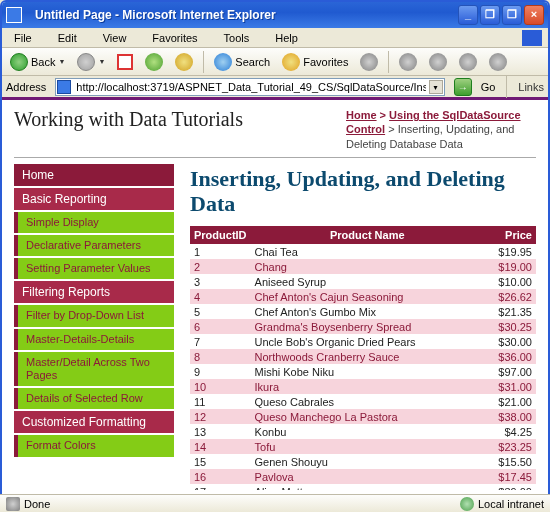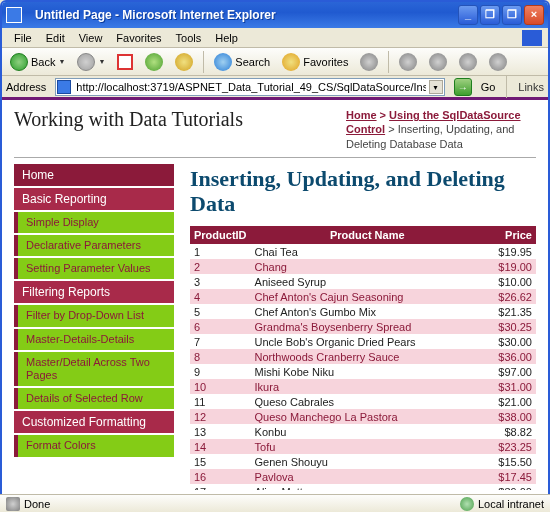--- a/index.html
+++ b/index.html
@@ -4,21 +4,21 @@
 <style>
   * { box-sizing: border-box; margin: 0; padding: 0; }
   body { font-family: Tahoma, Arial, sans-serif; font-size: 11px; background: #ece9d8; width: 550px; height: 512px; overflow: hidden; position: relative; }
   .window { border: 2px solid #2a5cd7; border-radius: 6px 6px 0 0; height: 510px; background: #fff; }
   .titlebar { height: 26px; background: linear-gradient(#2a65d7,#205ad0 40%,#3b7ae6); color: #fff; display: flex; align-items: center; padding: 0 4px; border-radius: 4px 4px 0 0; }
   .titlebar .ticon { width: 16px; height: 16px; background: #3b7ae6; border: 1px solid #fff; margin-right: 4px; }
   .titlebar .ttext { flex: 1; font-weight: bold; font-size: 12px; text-shadow: 1px 1px 0 #0a3a9a; margin-left: 9px; }
   .titlebtns { display: flex; gap: 2px; }
   .titlebtns div { width: 20px; height: 20px; background: linear-gradient(#6a9af0,#2a5cd7); border: 1px solid #2453b8; border-radius: 3px; color: #fff; text-align: center; line-height: 17px; font-size: 11px; font-weight: bold; }
   .titlebtns .close { background: linear-gradient(#f08060,#d74b2a); border-color:#b43a1a; }
-  .menubar { height: 20px; background: #ece9d8; border-bottom: 1px solid #c0bba8; display: flex; align-items: center; padding: 0 6px; gap: 2px; }
+  .menubar { height: 20px; background: #ece9d8; border-bottom: 1px solid #c0bba8; display: flex; align-items: center; padding: 0 6px; gap: 14px; }
   .menubar span { padding: 2px 6px; cursor: default; }
   .menubar .rlogo { margin-left: auto; width: 20px; height: 16px; background: #2a5cd7; }
   .toolbar { height: 28px; background: linear-gradient(#fdfdfb,#ece9d8); border-bottom: 1px solid #c0bba8; display: flex; align-items: center; padding: 0 4px; gap: 4px; }
   .tbbtn { display: flex; align-items: center; gap: 3px; padding: 2px 4px; border-radius: 3px; }
   .ico { width: 18px; height: 18px; border-radius: 9px; display: inline-block; }
   .back { background: radial-gradient(#8ed080,#2e9e2e); border:1px solid #1e7e1e; }
   .fwd { background: radial-gradient(#d0d0d0,#a0a0a0); border:1px solid #888; }
   .stop { background:#fff; border:2px solid #d33; width:16px;height:16px;border-radius:0; }
   .refresh { background: radial-gradient(#b0e080,#4a9e2e); }
   .home { background: radial-gradient(#f0e080,#d0a020); }
@@ -237,21 +237,21 @@
                   <td>$21.00</td>
                 </tr>
                 <tr class="odd">
                   <td>12</td>
                   <td>Queso Manchego La Pastora</td>
                   <td>$38.00</td>
                 </tr>
                 <tr>
                   <td>13</td>
                   <td>Konbu</td>
-                  <td>$8.82</td>
+                  <td>$4.25</td>
                 </tr>
                 <tr class="odd">
                   <td>14</td>
                   <td>Tofu</td>
                   <td>$23.25</td>
                 </tr>
                 <tr>
                   <td>15</td>
                   <td>Genen Shouyu</td>
                   <td>$15.50</td>

